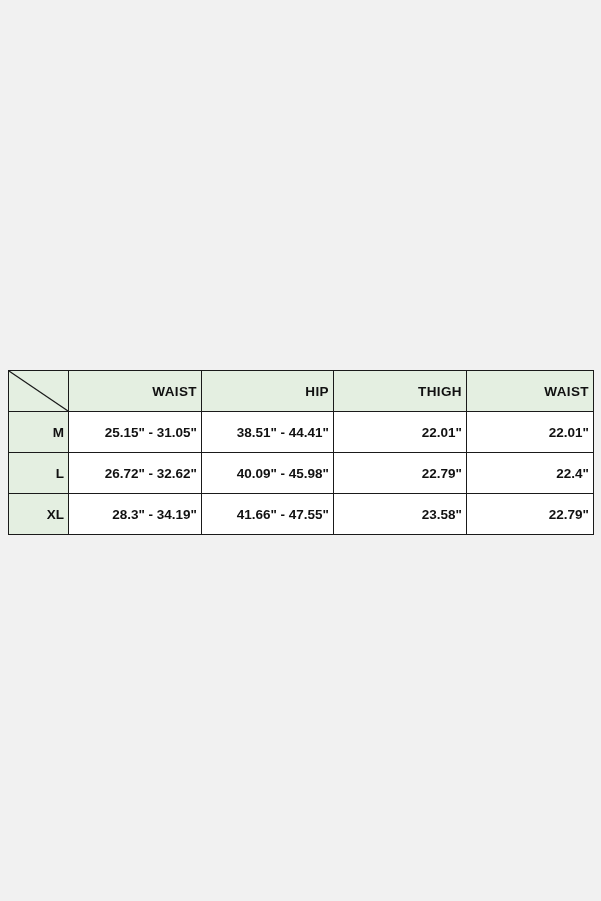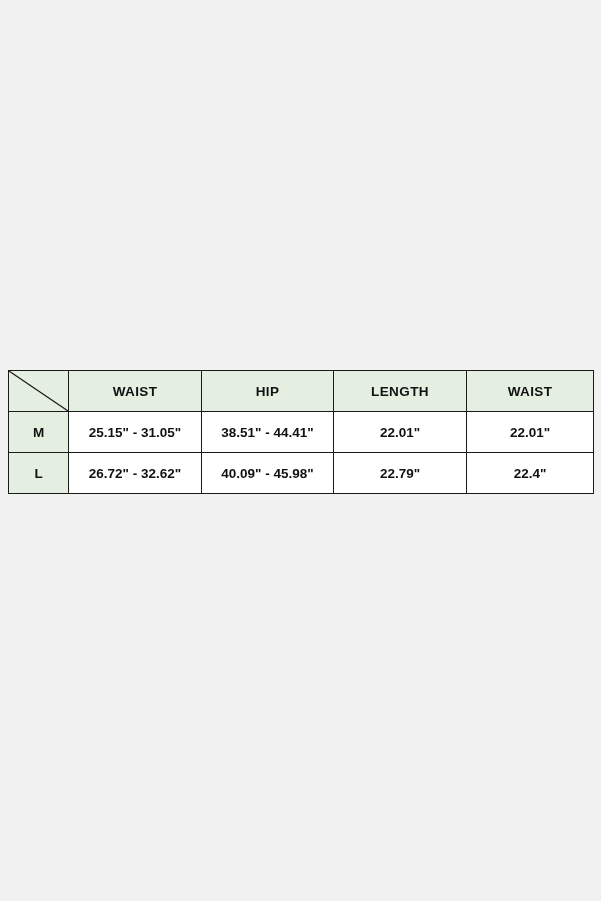--- a/index.html
+++ b/index.html
@@ -25,21 +25,21 @@
   table.size-chart {
     border-collapse: collapse;
     width: 585px;
     background: #ffffff;
     table-layout: fixed;
   }
 
   table.size-chart th,
   table.size-chart td {
     border: 1px solid #1a1a1a;
-    text-align: center;
+    text-align: right;
     vertical-align: middle;
     font-size: 13.5px;
     font-weight: bold;
     color: #111111;
     height: 40px;
     padding: 0 4px;
     white-space: nowrap;
   }
 
   
@@ -94,34 +94,41 @@
     </colgroup>
     <thead>
       <tr>
         <th class="corner">
           <svg viewBox="0 0 60 40" preserveAspectRatio="none">
             <line x1="0" y1="0" x2="60" y2="40" stroke="#1a1a1a" stroke-width="1.2"></line>
           </svg>
         </th>
         <th>WAIST</th>
         <th>HIP</th>
-        <th>LENGTH</th>
+        <th>THIGH</th>
         <th>WAIST</th>
       </tr>
     </thead>
     <tbody>
       <tr>
         <th class="size-cell">M</th>
         <td class="data-cell">25.15" - 31.05"</td>
         <td class="data-cell">38.51" - 44.41"</td>
         <td class="data-cell">22.01"</td>
         <td class="data-cell">22.01"</td>
       </tr>
       <tr>
         <th class="size-cell">L</th>
         <td class="data-cell">26.72" - 32.62"</td>
         <td class="data-cell">40.09" - 45.98"</td>
         <td class="data-cell">22.79"</td>
         <td class="data-cell">22.4"</td>
       </tr>
+      <tr>
+        <th class="size-cell">XL</th>
+        <td class="data-cell">28.3" - 34.19"</td>
+        <td class="data-cell">41.66" - 47.55"</td>
+        <td class="data-cell">23.58"</td>
+        <td class="data-cell">22.79"</td>
+      </tr>
     </tbody>
   </table>
 </div>
 
 </body></html>

